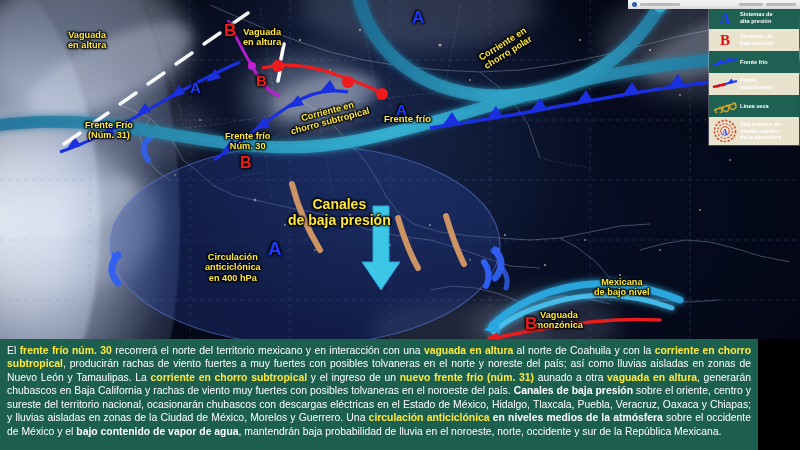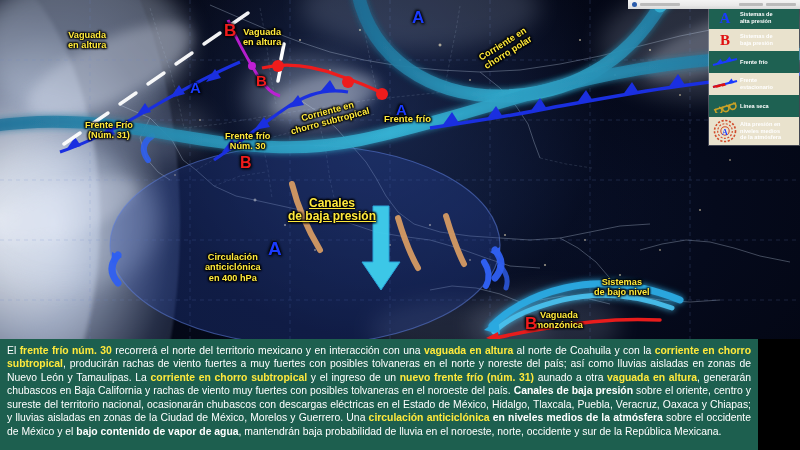--- a/index.html
+++ b/index.html
@@ -325,26 +325,26 @@
 (Núm. 31)</div>
       <div class="mlbl c" style="left:243px;top:27px;font-size:9.2px;">Vaguada
 en altura</div>
       <div class="mlbl c" style="left:225px;top:131px;font-size:9.2px;">Frente frío
 Núm. 30</div>
       <div class="mlbl c" style="left:287px;top:117px;font-size:9.2px;transform:rotate(-15deg);transform-origin:left top;">Corriente en
 chorro subtropical</div>
       <div class="mlbl" style="left:384px;top:114px;font-size:9.5px;">Frente frío</div>
       <div class="mlbl c" style="left:477px;top:54px;font-size:9.2px;transform:rotate(-32deg);transform-origin:left top;">Corriente en
 chorro polar</div>
-      <div class="mlbl c" style="left:288px;top:197px;font-size:12px;text-decoration:underline;">Canales
+      <div class="mlbl c" style="left:288px;top:197px;font-size:14px;">Canales
 de baja presión</div>
       <div class="mlbl c" style="left:205px;top:252px;font-size:9.2px;">Circulación
 anticiclónica
 en 400 hPa</div>
-      <div class="mlbl c" style="left:594px;top:277px;font-size:9.2px;">Sistemas
+      <div class="mlbl c" style="left:594px;top:277px;font-size:9.2px;">Mexicana
 de bajo nivel</div>
       <div class="mlbl c" style="left:535px;top:310px;font-size:9.2px;">Vaguada
 monzónica</div>
     </div>
 
     <div>
       <div class="sym symA" style="left:190px;top:80px;font-size:15px;">A</div>
       <div class="sym symA" style="left:396px;top:102px;font-size:15px;">A</div>
       <div class="sym symA" style="left:412px;top:9px;font-size:17px;">A</div>
       <div class="sym symA" style="left:268px;top:239px;font-size:19px;">A</div>

